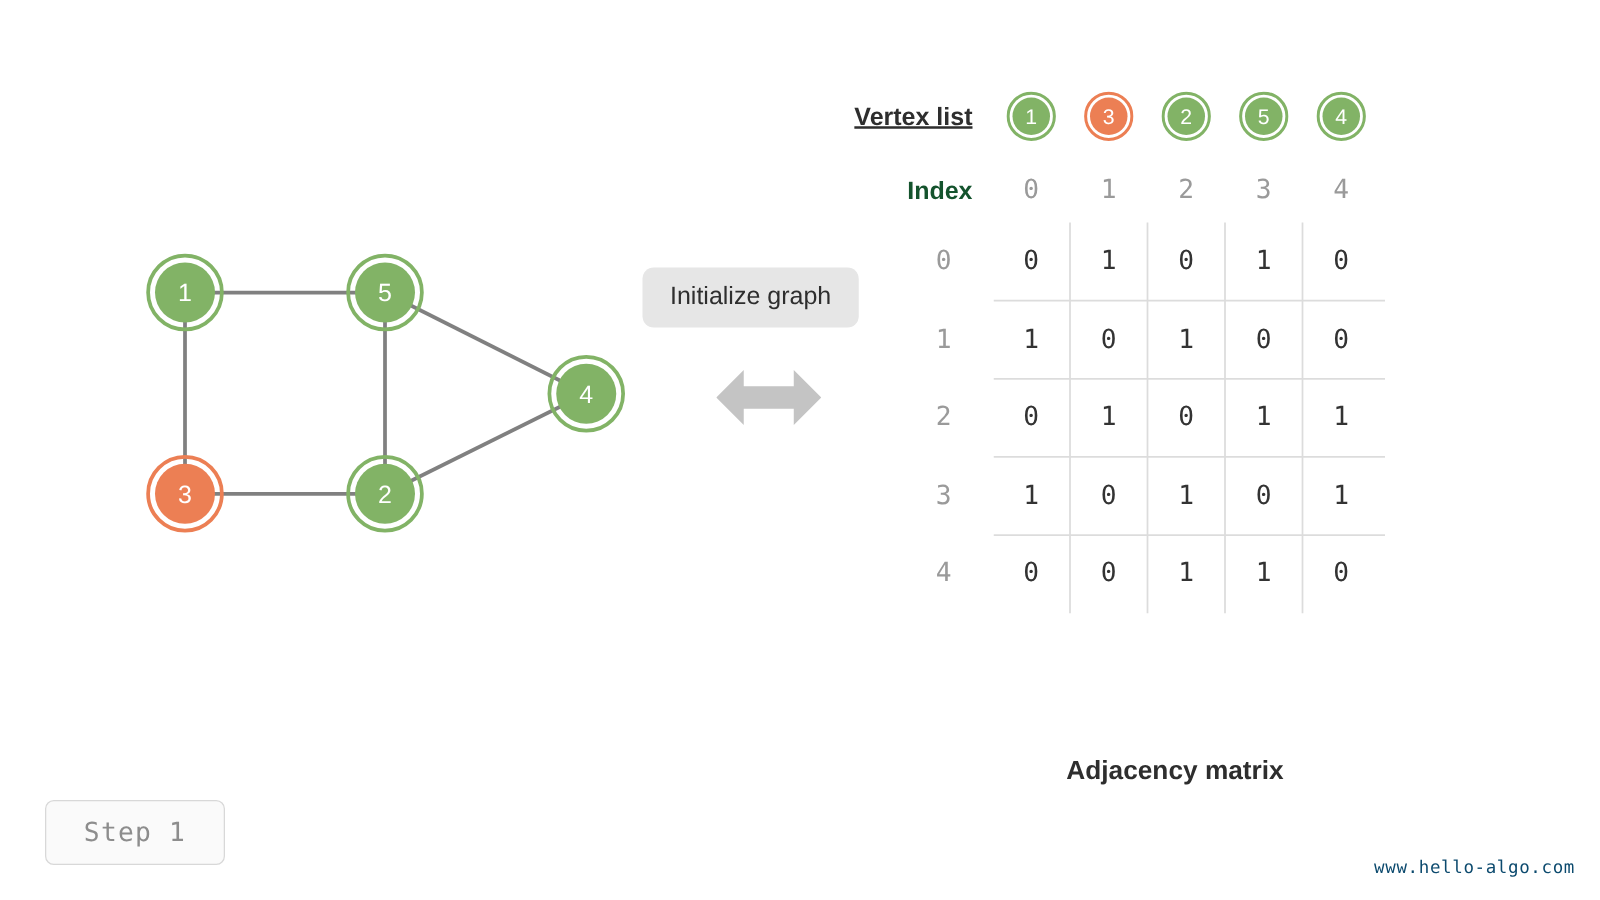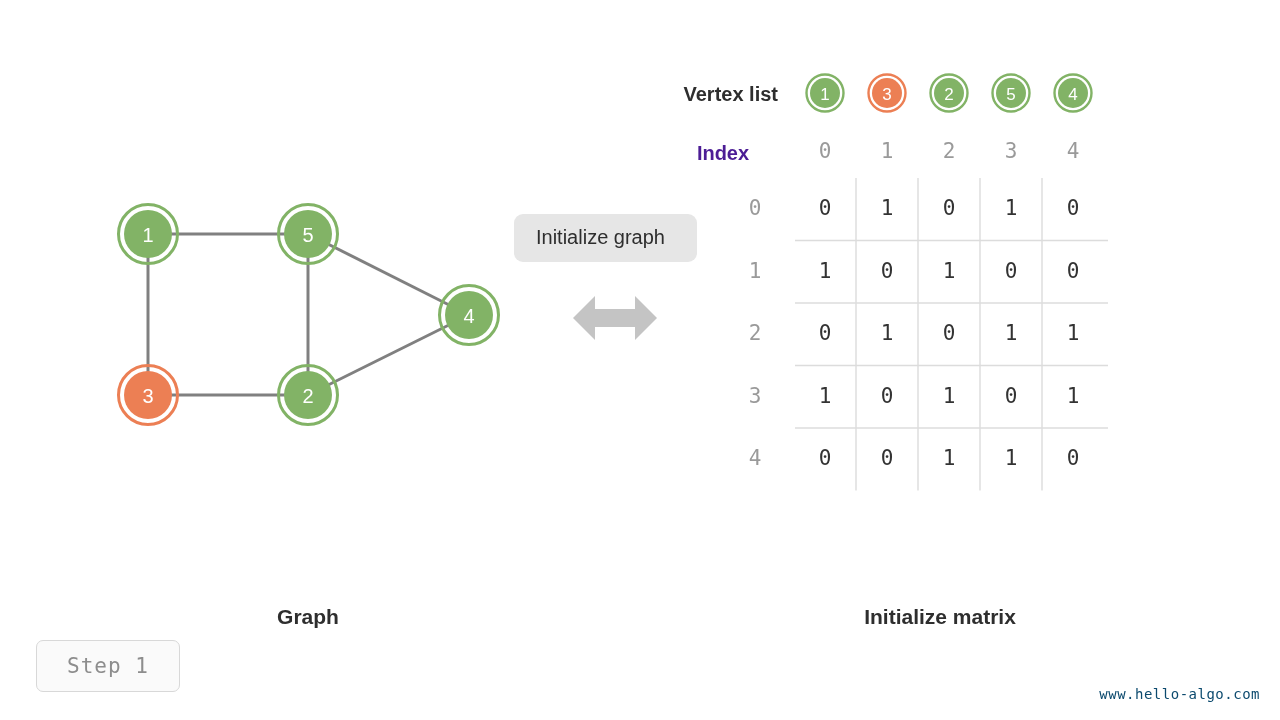--- a/index.html
+++ b/index.html
@@ -46,21 +46,21 @@
     top: 214px;
     width: 200px;
     height: 140px;
   }
   #transition-pill {
     position: absolute;
     left: 0;
     top: 0;
     background: #e6e6e6;
     border-radius: 9px;
-    padding: 13px 32px 15px 22px;
+    padding: 13px 22px 15px 22px;
     font-size: 20px;
     color: #2e2e2e;
     white-space: nowrap;
     line-height: 1;
   }
   #transition-arrow {
     position: absolute;
     left: 59px;
     top: 82px;
   }
@@ -80,27 +80,27 @@
     color: #2e2e2e;
     white-space: nowrap;
     text-align: right;
     line-height: 1;
   }
   #vertex-list-title {
     left: 28px;
     top: 44px;
     width: 110px;
     color: #2e2e2e;
+    text-decoration: underline;
   }
   #index-row-title {
     left: 28px;
     top: 103px;
     width: 110px;
-    color: #4c1d95;
-    text-align: center;
+    color: #14532d;
   }
   .vertex-chip {
     position: absolute;
     width: 40px;
     height: 40px;
     top: 33px;
   }
   .chip-svg { display: block; }
   .chip-label {
     font-family: "Liberation Sans", sans-serif;
@@ -336,23 +336,22 @@
         <div class="matrix-cell" style="left: 340px; top: 345.75px;">0</div>
         <div class="matrix-cell" style="left: 402px; top: 345.75px;">1</div>
         <div class="matrix-cell" style="left: 154px; top: 408.25px;">0</div>
         <div class="matrix-cell" style="left: 216px; top: 408.25px;">0</div>
         <div class="matrix-cell" style="left: 278px; top: 408.25px;">1</div>
         <div class="matrix-cell" style="left: 340px; top: 408.25px;">1</div>
         <div class="matrix-cell" style="left: 402px; top: 408.25px;">0</div>
       </div>
   </div>
 
-  <div class="caption" id="caption-graph">Graph</div>
-
-  <div class="caption" id="caption-matrix">Initialize matrix</div>
+
+  <div class="caption" id="caption-matrix">Adjacency matrix</div>
 
   <div id="step-badge">
     <div id="step-badge-label">Step 1</div>
   </div>
 
   <div id="watermark">www.hello-algo.com</div>
 
 </div>
 
 </body></html>

